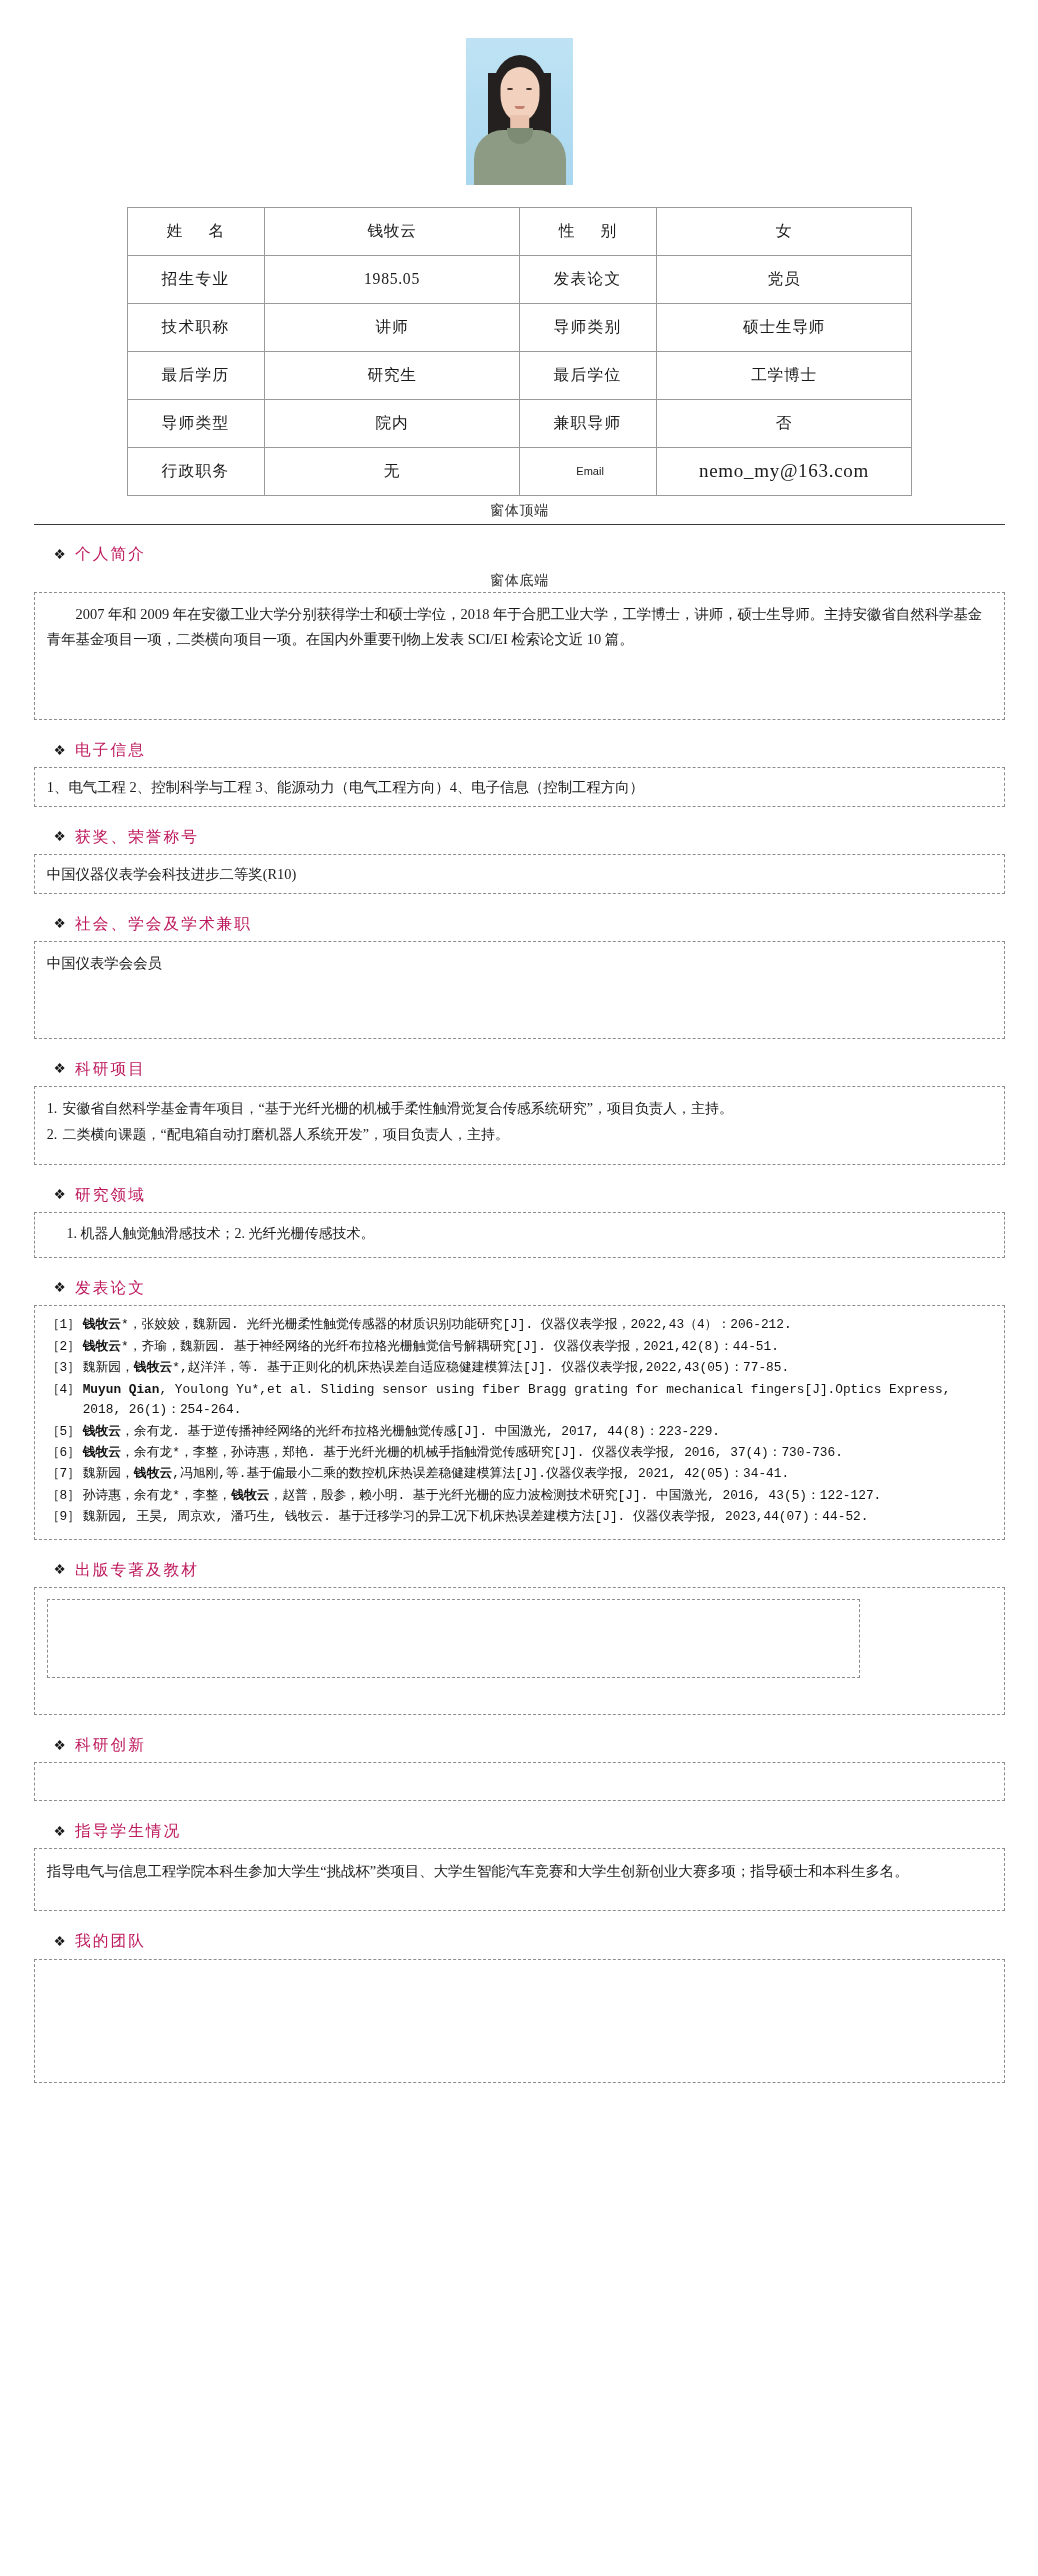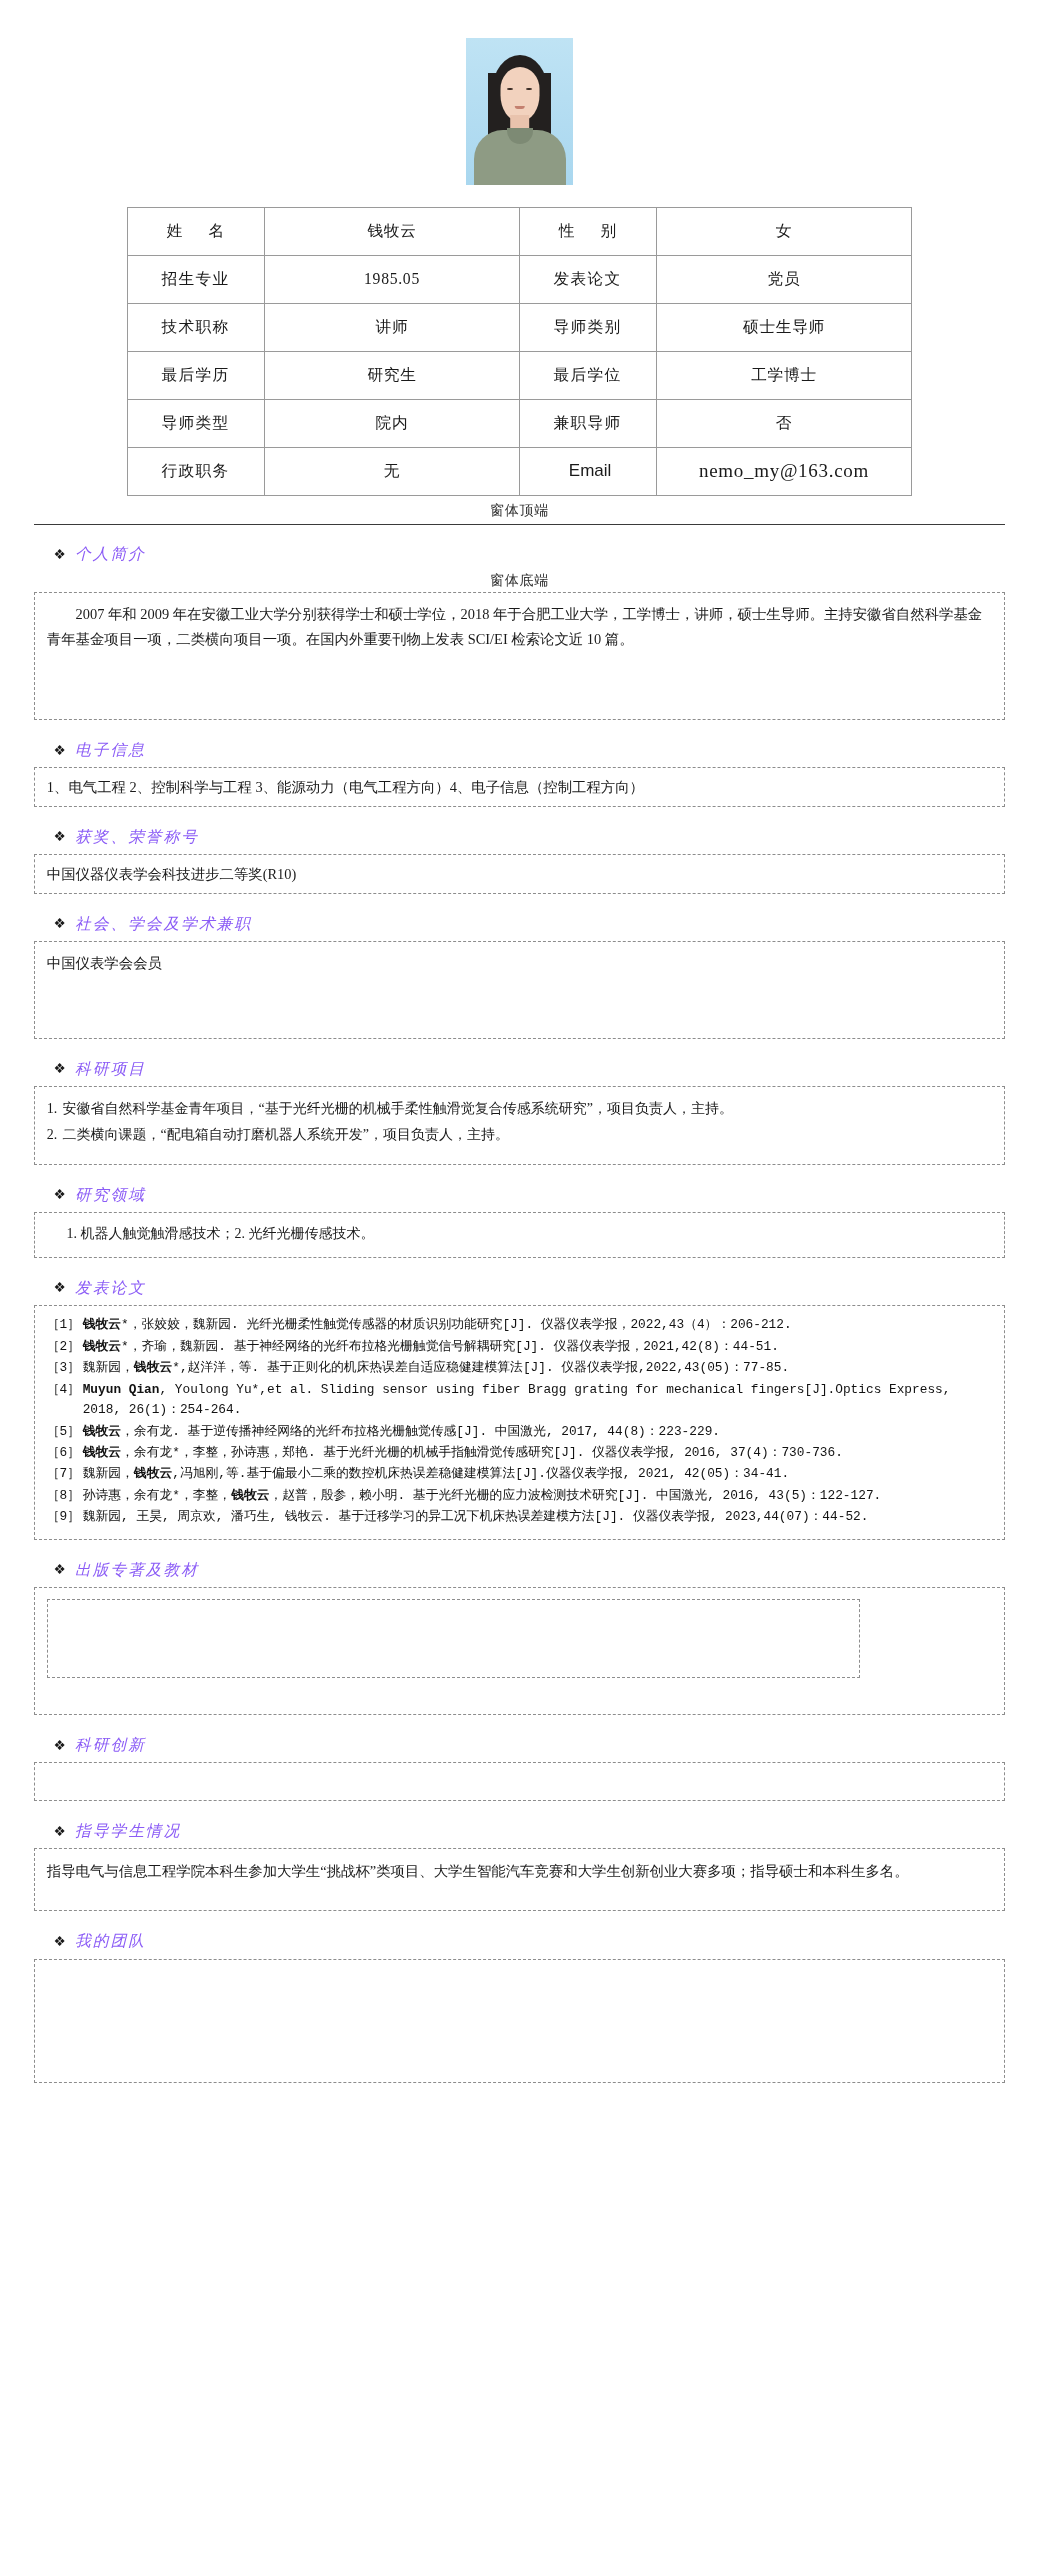--- a/index.html
+++ b/index.html
@@ -127,21 +127,21 @@
   table.info td.label {
     width: 137px;
     letter-spacing: 5.2px;
     padding-left: 5.2px;
   }
   table.info td.label.tight { letter-spacing: 1.3px; padding-left: 0; }
   table.info td.value { width: 255px; }
   table.info td.email-label {
     font-family: "Liberation Sans", sans-serif;
     letter-spacing: 0;
-    font-size: 17px;
+    font-size: 11px;
   }
   table.info td.email-value {
     font-family: "Liberation Serif", serif;
     font-size: 19px;
   }
 
   
   .win-cap {
     text-align: center;
     font-size: 14px;
@@ -165,23 +165,22 @@
     gap: 9.2px;
     margin: 19.6px 0 6.5px 19.6px;
   }
   .sec-head .bullet {
     font-size: 13.7px;
     color: #1a1a1a;
     line-height: 1;
   }
   .sec-head .sec-title {
     font-size: 15.7px;
-    color: #8b5cf6;
+    color: #be185d;
     letter-spacing: 2px;
-    font-style: italic;
   }
   .box {
     border: 0.9px dashed #8d8d8d;
     padding: 9.2px 11.8px 10.5px 11.8px;
     font-size: 14.4px;
     line-height: 1.72;
     color: #1a1a1a;
   }
   .box.h-one { min-height: 34px; padding-top: 6.5px; padding-bottom: 6.5px; }
   .box.h-bio { min-height: 128px; }

